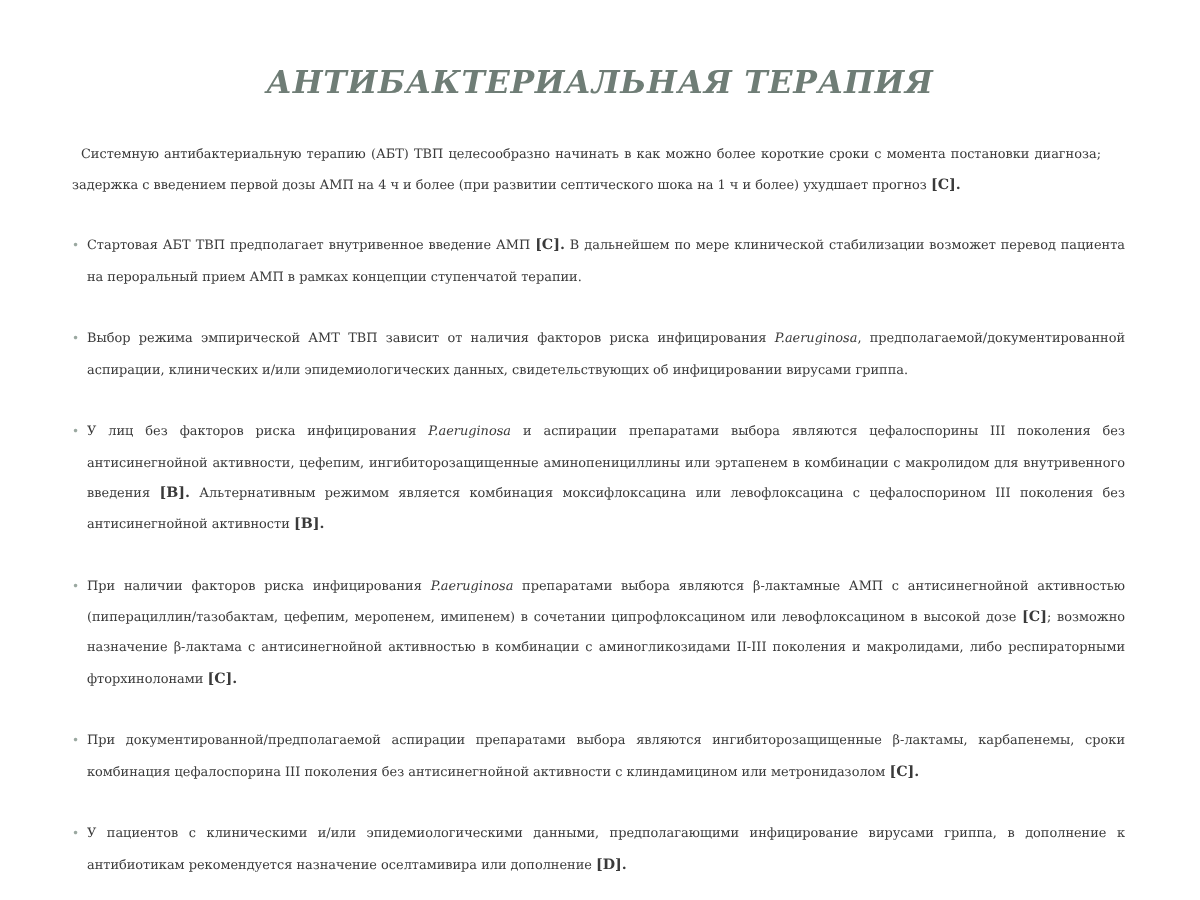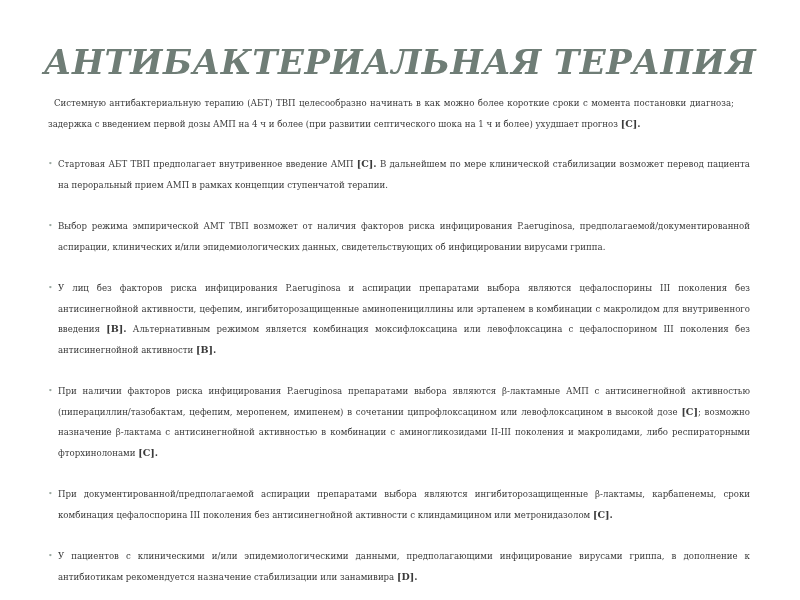--- a/index.html
+++ b/index.html
@@ -17,21 +17,21 @@
     }
     .slide-title {
       position: absolute;
       left: 0;
       top: 42px;
       width: 800px;
       text-align: center;
       font-family: "DejaVu Serif", serif;
       font-weight: bold;
       font-style: italic;
-      font-size: 34px;
+      font-size: 21px;
       letter-spacing: 0.5px;
       color: #6f7d76;
       margin: 0;
     }
     .content {
       position: absolute;
       left: 48px;
       top: 93px;
       width: 702px;
       font-size: 8.6px;
@@ -59,50 +59,51 @@
       left: 0;
       top: 0;
       color: #9aa8a0;
       font-size: 8px;
     }
     .grade {
       font-weight: bold;
       font-size: 9.5px;
     }
     .italic {
+      font-style: italic;
       margin-top: 22px;
     }
   </style>
 </head>
 <body>
 
 <h1 class="slide-title">АНТИБАКТЕРИАЛЬНАЯ ТЕРАПИЯ</h1>
 
 <div class="content">
   <p class="intro"><span>Системную антибактериальную терапию (АБТ) ТВП целесообразно начинать в как можно более короткие сроки с момента постановки диагноза; задержка с введением первой дозы АМП на 4 ч и более (при развитии септического шока на 1 ч и более) ухудшает прогноз </span><span class="grade">[C].</span></p>
 
   <ul class="bullets">
     <li>
       <span class="bullet">•</span>
       <span>Стартовая АБТ ТВП предполагает внутривенное введение АМП </span><span class="grade">[C].</span><span> В дальнейшем по мере клинической стабилизации возможет перевод пациента на пероральный прием АМП в рамках концепции ступенчатой терапии.</span>
     </li>
     <li>
       <span class="bullet">•</span>
-      <span>Выбор режима эмпирической АМТ ТВП возможет от наличия факторов риска инфицирования </span><span class="italic">P.aeruginosa</span><span>, предполагаемой/документированной аспирации, клинических и/или эпидемиологических данных, свидетельствующих об инфицировании вирусами гриппа.</span>
+      <span>Выбор режима эмпирической АМТ ТВП зависит от наличия факторов риска инфицирования </span><span class="italic">P.aeruginosa</span><span>, предполагаемой/документированной аспирации, клинических и/или эпидемиологических данных, свидетельствующих об инфицировании вирусами гриппа.</span>
     </li>
     <li>
       <span class="bullet">•</span>
       <span>У лиц без факторов риска инфицирования </span><span class="italic">P.aeruginosa</span><span> и аспирации препаратами выбора являются цефалоспорины III поколения без антисинегнойной активности, цефепим, ингибиторозащищенные аминопенициллины или эртапенем в комбинации с макролидом для внутривенного введения </span><span class="grade">[B].</span><span> Альтернативным режимом является комбинация моксифлоксацина или левофлоксацина с цефалоспорином III поколения без антисинегнойной активности </span><span class="grade">[B].</span>
     </li>
     <li>
       <span class="bullet">•</span>
       <span>При наличии факторов риска инфицирования </span><span class="italic">P.aeruginosa</span><span> препаратами выбора являются β-лактамные АМП с антисинегнойной активностью (пиперациллин/тазобактам, цефепим, меропенем, имипенем) в сочетании ципрофлоксацином или левофлоксацином в высокой дозе </span><span class="grade">[C]</span><span>; возможно назначение β-лактама с антисинегнойной активностью в комбинации с аминогликозидами II-III поколения и макролидами, либо респираторными фторхинолонами </span><span class="grade">[C].</span>
     </li>
     <li>
       <span class="bullet">•</span>
       <span>При документированной/предполагаемой аспирации препаратами выбора являются ингибиторозащищенные β-лактамы, карбапенемы, сроки комбинация цефалоспорина III поколения без антисинегнойной активности с клиндамицином или метронидазолом </span><span class="grade">[C].</span>
     </li>
     <li>
       <span class="bullet">•</span>
-      <span>У пациентов с клиническими и/или эпидемиологическими данными, предполагающими инфицирование вирусами гриппа, в дополнение к антибиотикам рекомендуется назначение стабилизации или занамивира </span><span class="grade">[D].</span>
+      <span>У пациентов с клиническими и/или эпидемиологическими данными, предполагающими инфицирование вирусами гриппа, в дополнение к антибиотикам рекомендуется назначение оселтамивира или дополнение </span><span class="grade">[D].</span>
     </li>
   </ul>
 </div>
 
 </body></html>

